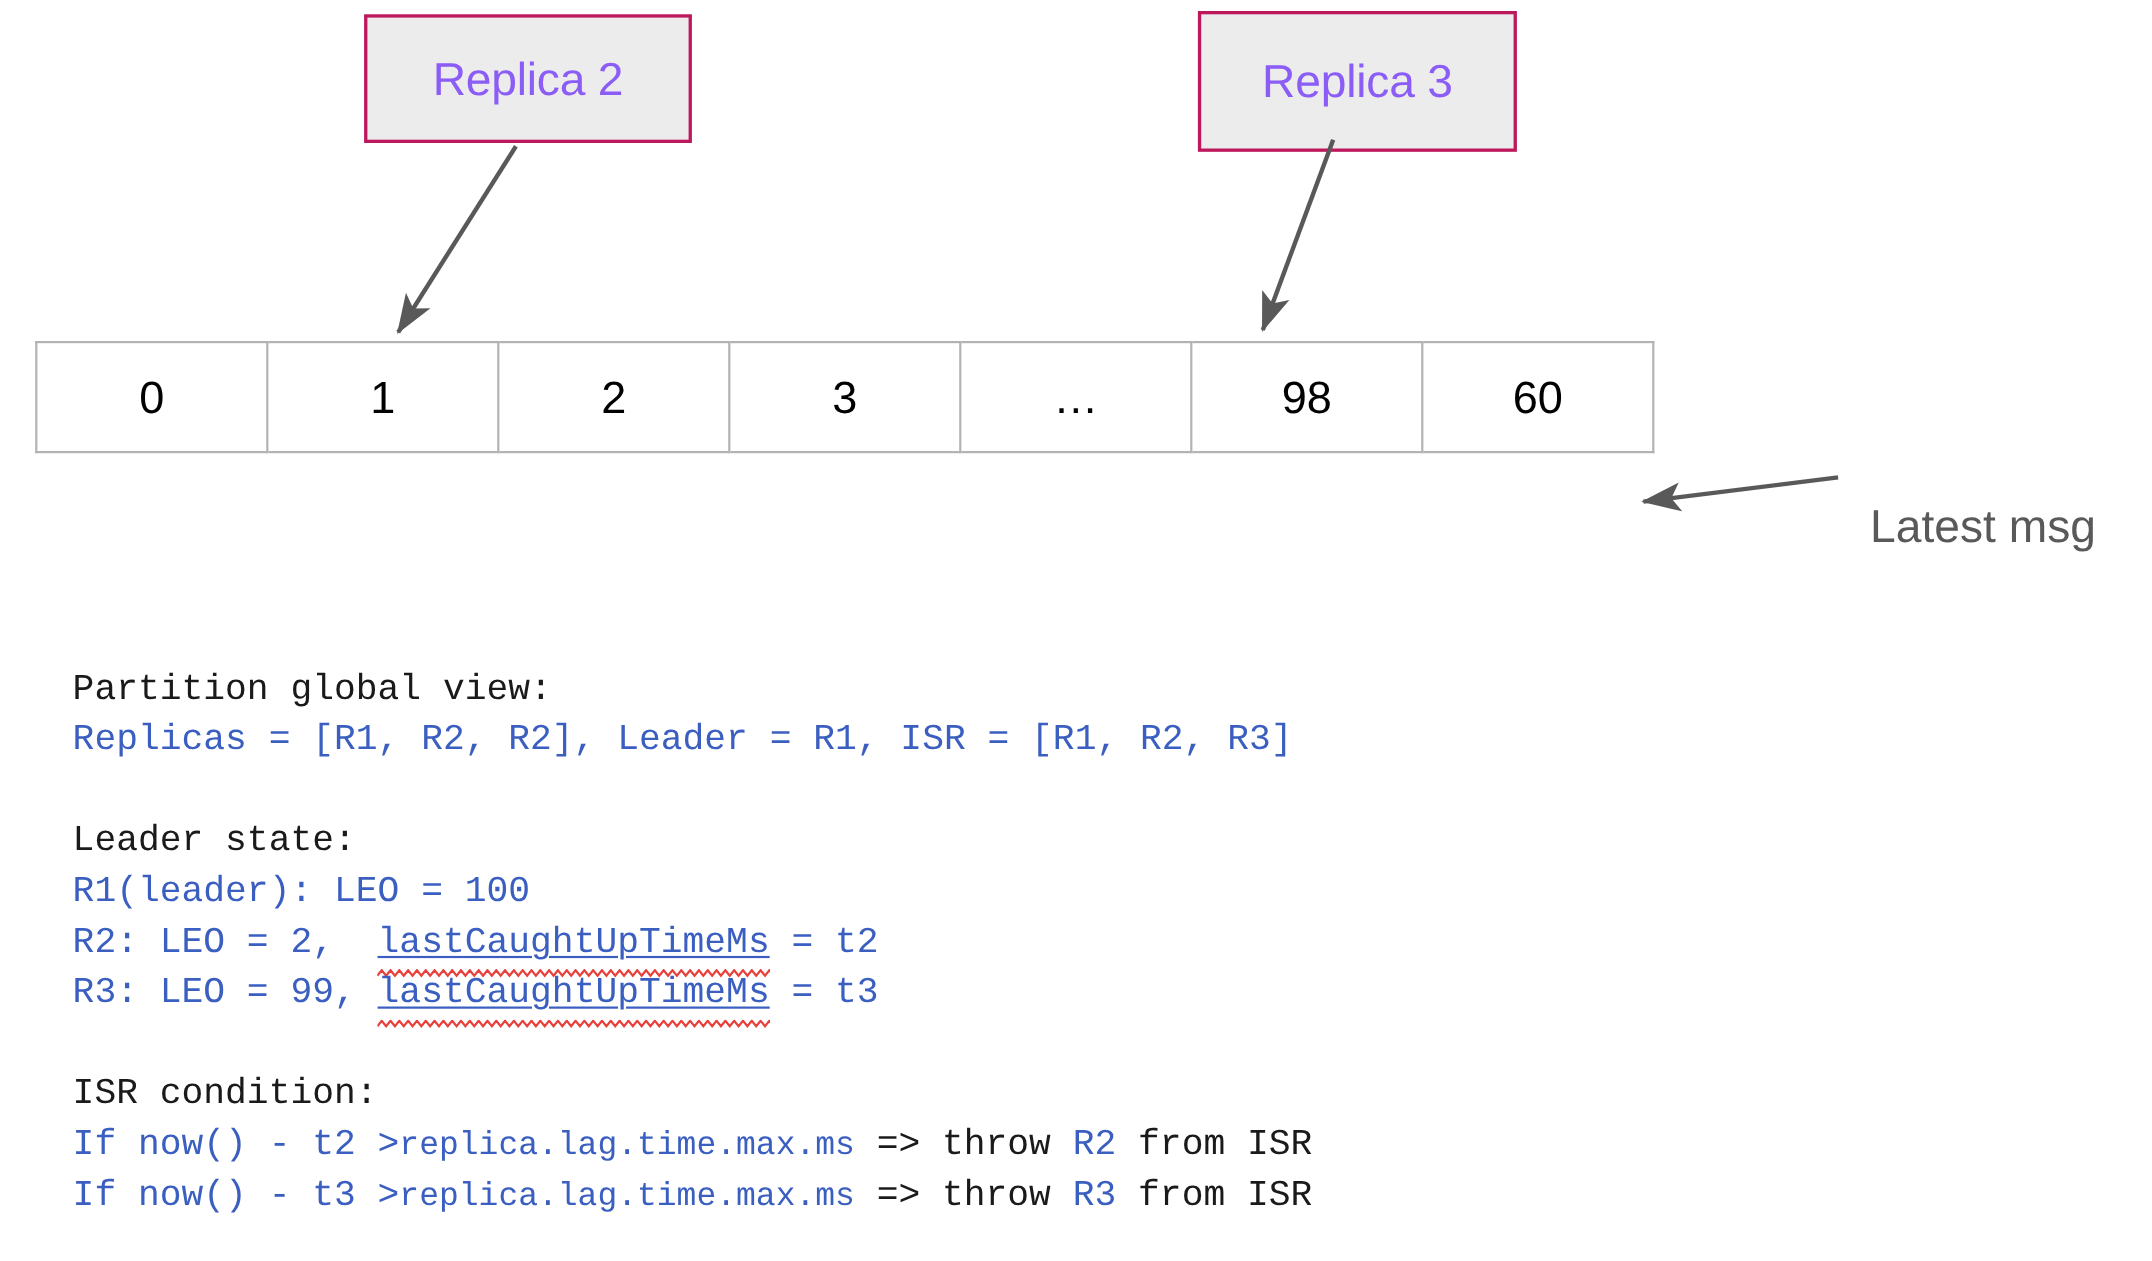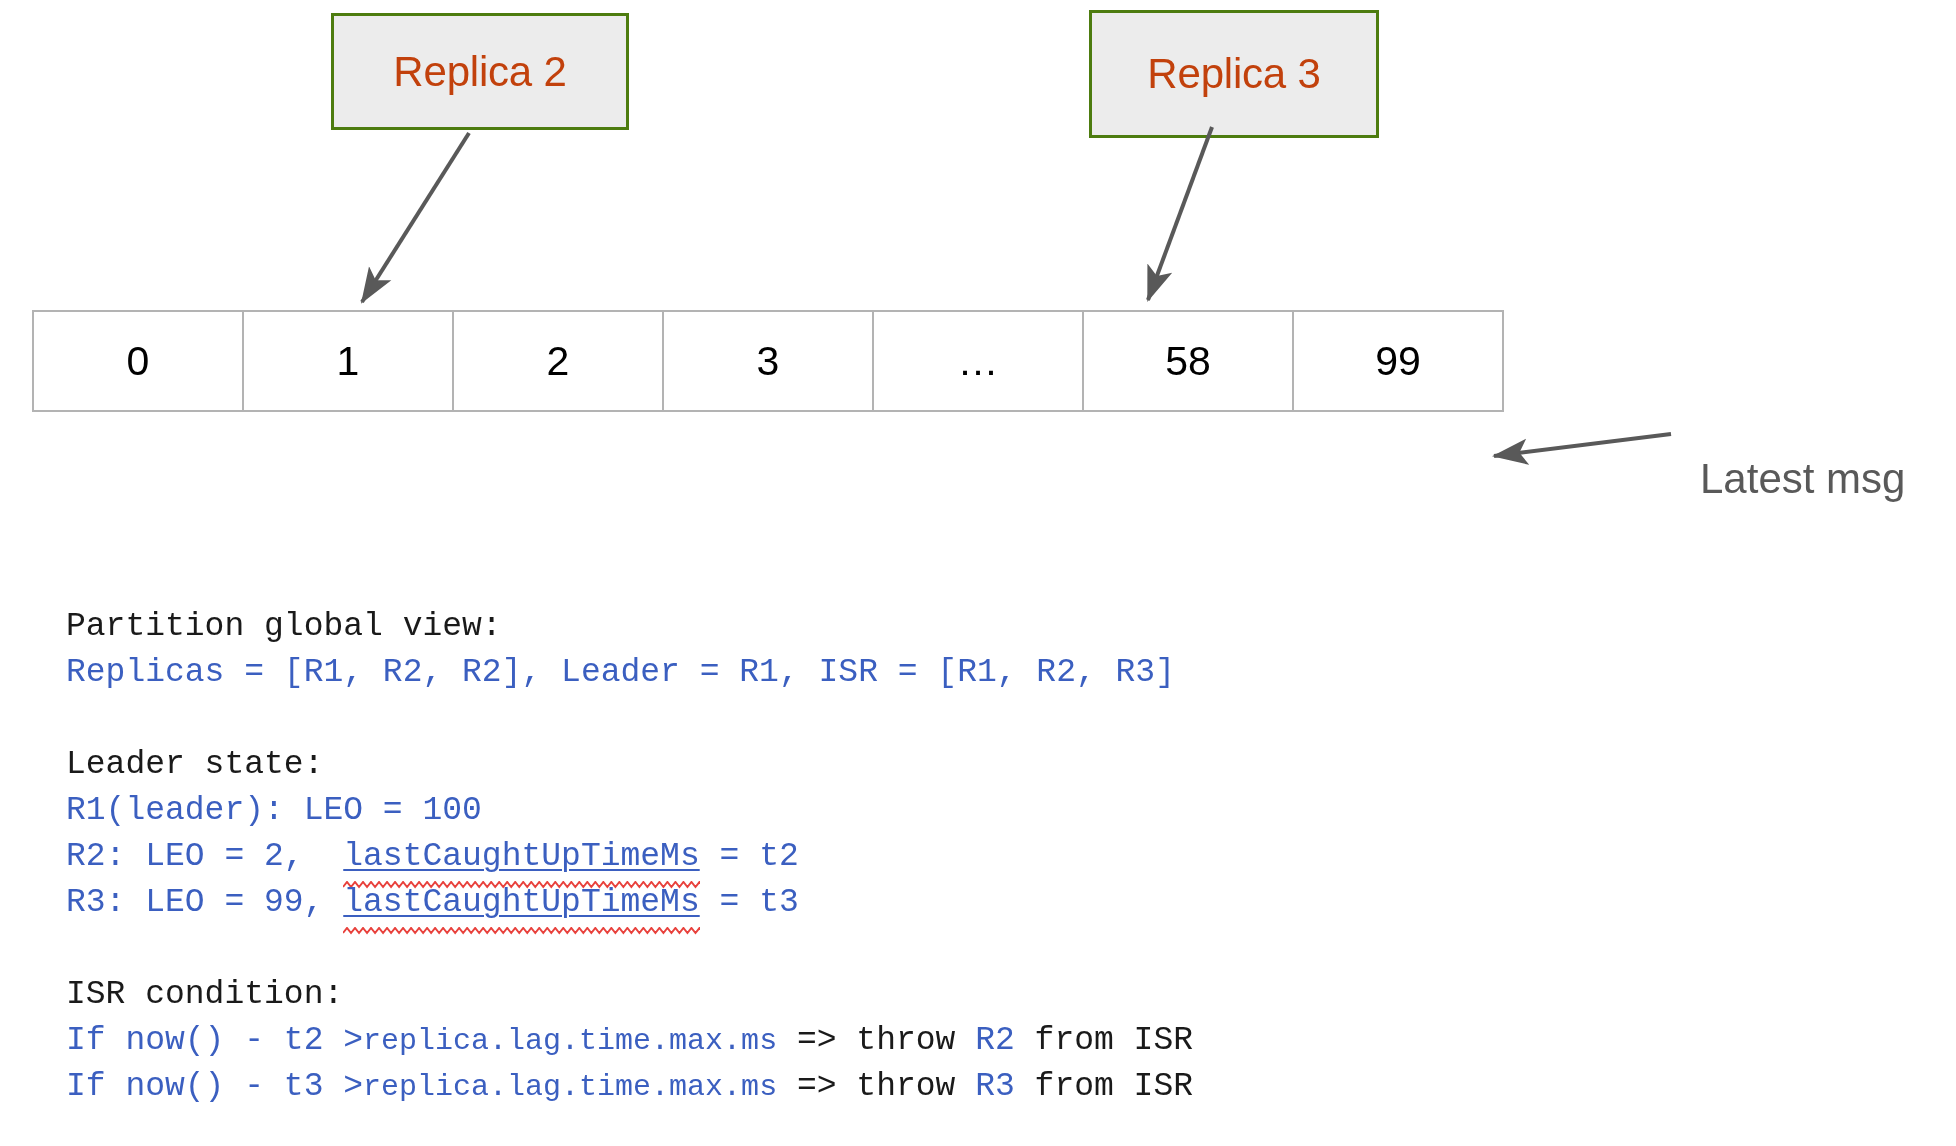--- a/index.html
+++ b/index.html
@@ -20,25 +20,25 @@
     left: 0; top: 0;
     width: 1956px;
     height: 1146px;
   }
 
   
   .callout-box {
     position: absolute;
     box-sizing: border-box;
     background: #ececec;
-    border: 3px solid #4d7c0f;
+    border: 3px solid #be185d;
     display: flex;
     align-items: center;
     justify-content: center;
-    color: #c2410c;
+    color: #8b5cf6;
     font-family: "Liberation Sans", sans-serif;
     font-size: 42px;
     letter-spacing: -0.2px;
   }
   #replica2-box {
     left: 331px;
     top: 13px;
     width: 298px;
     height: 117px;
   }
@@ -167,22 +167,22 @@
   </svg>
 
   <table id="log-table">
     <tbody>
       <tr>
         <td class="col-0">0</td>
         <td class="col-1">1</td>
         <td class="col-2">2</td>
         <td class="col-3">3</td>
         <td class="col-4">…</td>
-        <td class="col-5">58</td>
-        <td class="col-6">99</td>
+        <td class="col-5">98</td>
+        <td class="col-6">60</td>
       </tr>
     </tbody>
   </table>
 
   <div id="latest-msg-label">Latest msg</div>
 
   <div id="code-block"><div class="code-line"><span class="tok-black">Partition global view:</span></div><div class="code-line"><span class="tok-blue">Replicas = [R1, R2, R2], Leader = R1, ISR = [R1, R2, R3]</span></div><div class="code-line blank">&nbsp;</div><div class="code-line"><span class="tok-black">Leader state:</span></div><div class="code-line"><span class="tok-blue">R1(leader): LEO = 100</span></div><div class="code-line"><span class="tok-blue">R2: LEO = 2,  </span><span class="spell-wrap"><span class="tok-blue tok-underline">lastCaughtUpTimeMs</span><svg class="spell-squiggle" viewBox="0 0 356 8" preserveAspectRatio="none">
             <path d="M0,6 L4,1 L8,6 L12,1 L16,6 L20,1 L24,6 L28,1 L32,6 L36,1 L40,6 L44,1 L48,6 L52,1 L56,6 L60,1 L64,6 L68,1 L72,6 L76,1 L80,6 L84,1 L88,6 L92,1 L96,6 L100,1 L104,6 L108,1 L112,6 L116,1 L120,6 L124,1 L128,6 L132,1 L136,6 L140,1 L144,6 L148,1 L152,6 L156,1 L160,6 L164,1 L168,6 L172,1 L176,6 L180,1 L184,6 L188,1 L192,6 L196,1 L200,6 L204,1 L208,6 L212,1 L216,6 L220,1 L224,6 L228,1 L232,6 L236,1 L240,6 L244,1 L248,6 L252,1 L256,6 L260,1 L264,6 L268,1 L272,6 L276,1 L280,6 L284,1 L288,6 L292,1 L296,6 L300,1 L304,6 L308,1 L312,6 L316,1 L320,6 L324,1 L328,6 L332,1 L336,6 L340,1 L344,6 L348,1 L352,6 L356,1 L360,6 " fill="none" stroke="#e8413c" stroke-width="2"></path>
           </svg></span><span class="tok-blue"> = t2</span></div><div class="code-line"><span class="tok-blue">R3: LEO = 99, </span><span class="spell-wrap"><span class="tok-blue tok-underline">lastCaughtUpTimeMs</span><svg class="spell-squiggle" viewBox="0 0 356 8" preserveAspectRatio="none">
             <path d="M0,6 L4,1 L8,6 L12,1 L16,6 L20,1 L24,6 L28,1 L32,6 L36,1 L40,6 L44,1 L48,6 L52,1 L56,6 L60,1 L64,6 L68,1 L72,6 L76,1 L80,6 L84,1 L88,6 L92,1 L96,6 L100,1 L104,6 L108,1 L112,6 L116,1 L120,6 L124,1 L128,6 L132,1 L136,6 L140,1 L144,6 L148,1 L152,6 L156,1 L160,6 L164,1 L168,6 L172,1 L176,6 L180,1 L184,6 L188,1 L192,6 L196,1 L200,6 L204,1 L208,6 L212,1 L216,6 L220,1 L224,6 L228,1 L232,6 L236,1 L240,6 L244,1 L248,6 L252,1 L256,6 L260,1 L264,6 L268,1 L272,6 L276,1 L280,6 L284,1 L288,6 L292,1 L296,6 L300,1 L304,6 L308,1 L312,6 L316,1 L320,6 L324,1 L328,6 L332,1 L336,6 L340,1 L344,6 L348,1 L352,6 L356,1 L360,6 " fill="none" stroke="#e8413c" stroke-width="2"></path>

